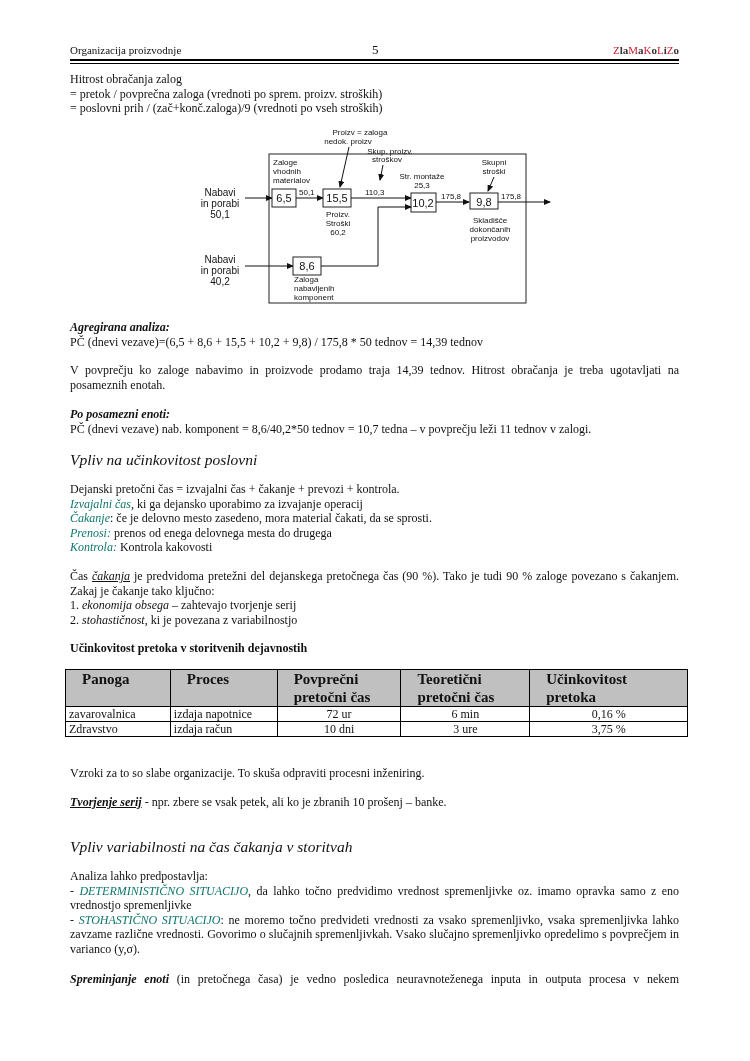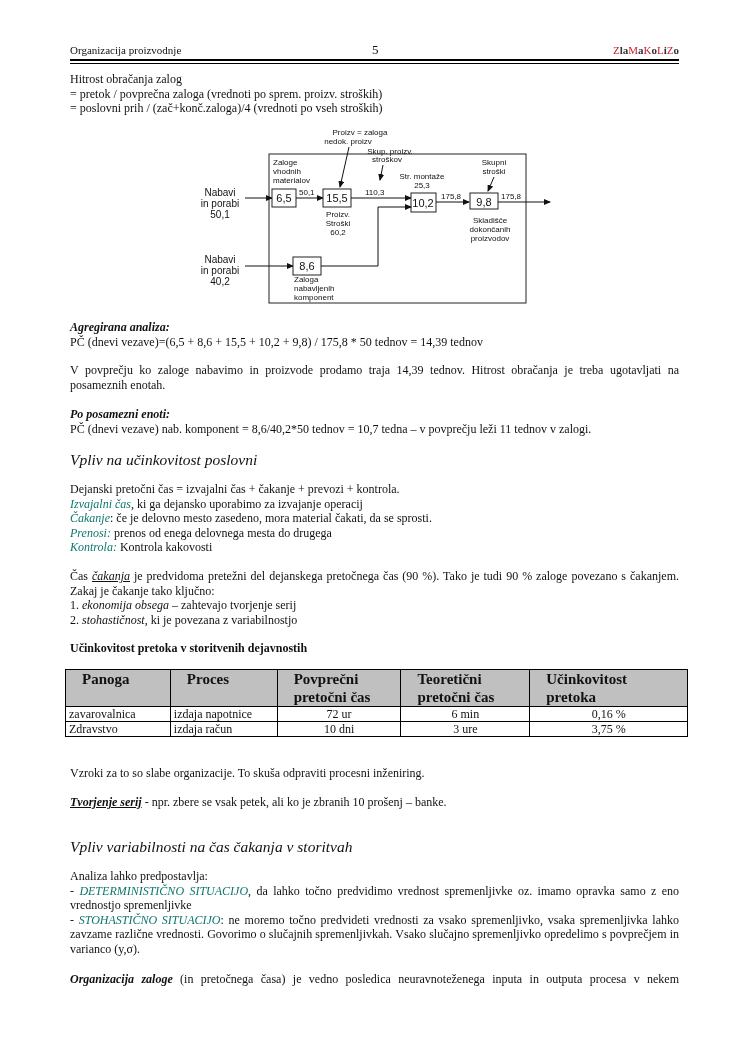--- a/index.html
+++ b/index.html
@@ -45,21 +45,21 @@
   <span class="left">Organizacija proizvodnje</span>
   <span class="center">5</span>
   <span class="right logo"><span class="r">Z</span><span class="b">la</span><span class="r">M</span><span class="b">a</span><span class="r">K</span><span class="b">o</span><span class="r">L</span><span class="b">i</span><span class="r">Z</span><span class="b">o</span></span>
 </div>
 <div class="rule1"></div>
 <div class="rule2"></div>
 
 <div class="blk" style="top:72px;">
   <p>Hitrost obračanja zalog</p>
   <p>= pretok / povprečna zaloga (vrednoti po sprem. proizv. stroških)</p>
-  <p>= poslovni prih / (zač+konč.zaloga)/4 (vrednoti po vseh stroških)</p>
+  <p>= poslovni prih / (zač+konč.zaloga)/9 (vrednoti po vseh stroških)</p>
 </div>
 
 <div class="diagram">
   <svg viewBox="0 0 370 185" xmlns="http://www.w3.org/2000/svg">
     <defs>
       <marker id="ah" markerWidth="7" markerHeight="6" refX="6" refY="3" orient="auto">
         <path d="M0,0 L7,3 L0,6 Z" fill="#111"></path>
       </marker>
     </defs>
 
@@ -202,14 +202,14 @@
 
 <div class="blk" style="top:838px;">
   <p class="h-it">Vpliv variabilnosti na čas čakanja v storitvah</p>
 </div>
 <div class="blk" style="top:869px;">
   <p>Analiza lahko predpostavlja:</p>
   <p class="just"><span>- </span><i class="red">DETERMINISTIČNO SITUACIJO</i><span>, da lahko točno predvidimo vrednost spremenljivke oz. imamo opravka samo z eno vrednostjo spremenljivke</span></p>
   <p class="just"><span>- </span><i class="red">STOHASTIČNO SITUACIJO</i><span>: ne moremo točno predvideti vrednosti za vsako spremenljivko, vsaka spremenljivka lahko zavzame različne vrednosti. Govorimo o slučajnih spremenljivkah. Vsako slučajno spremenljivko opredelimo s povprečjem in varianco (y,σ).</span></p>
 </div>
 <div class="blk" style="top:972px;">
-  <p class="just" style="text-align-last: justify;"><b style="font-style:italic">Organizacija zaloge</b><span> (in pretočnega časa) je vedno posledica neuravnoteženega inputa in outputa procesa v nekem</span></p>
+  <p class="just" style="text-align-last: justify;"><b style="font-style:italic">Spreminjanje enoti</b><span> (in pretočnega časa) je vedno posledica neuravnoteženega inputa in outputa procesa v nekem</span></p>
 </div>
 
 </body></html>

